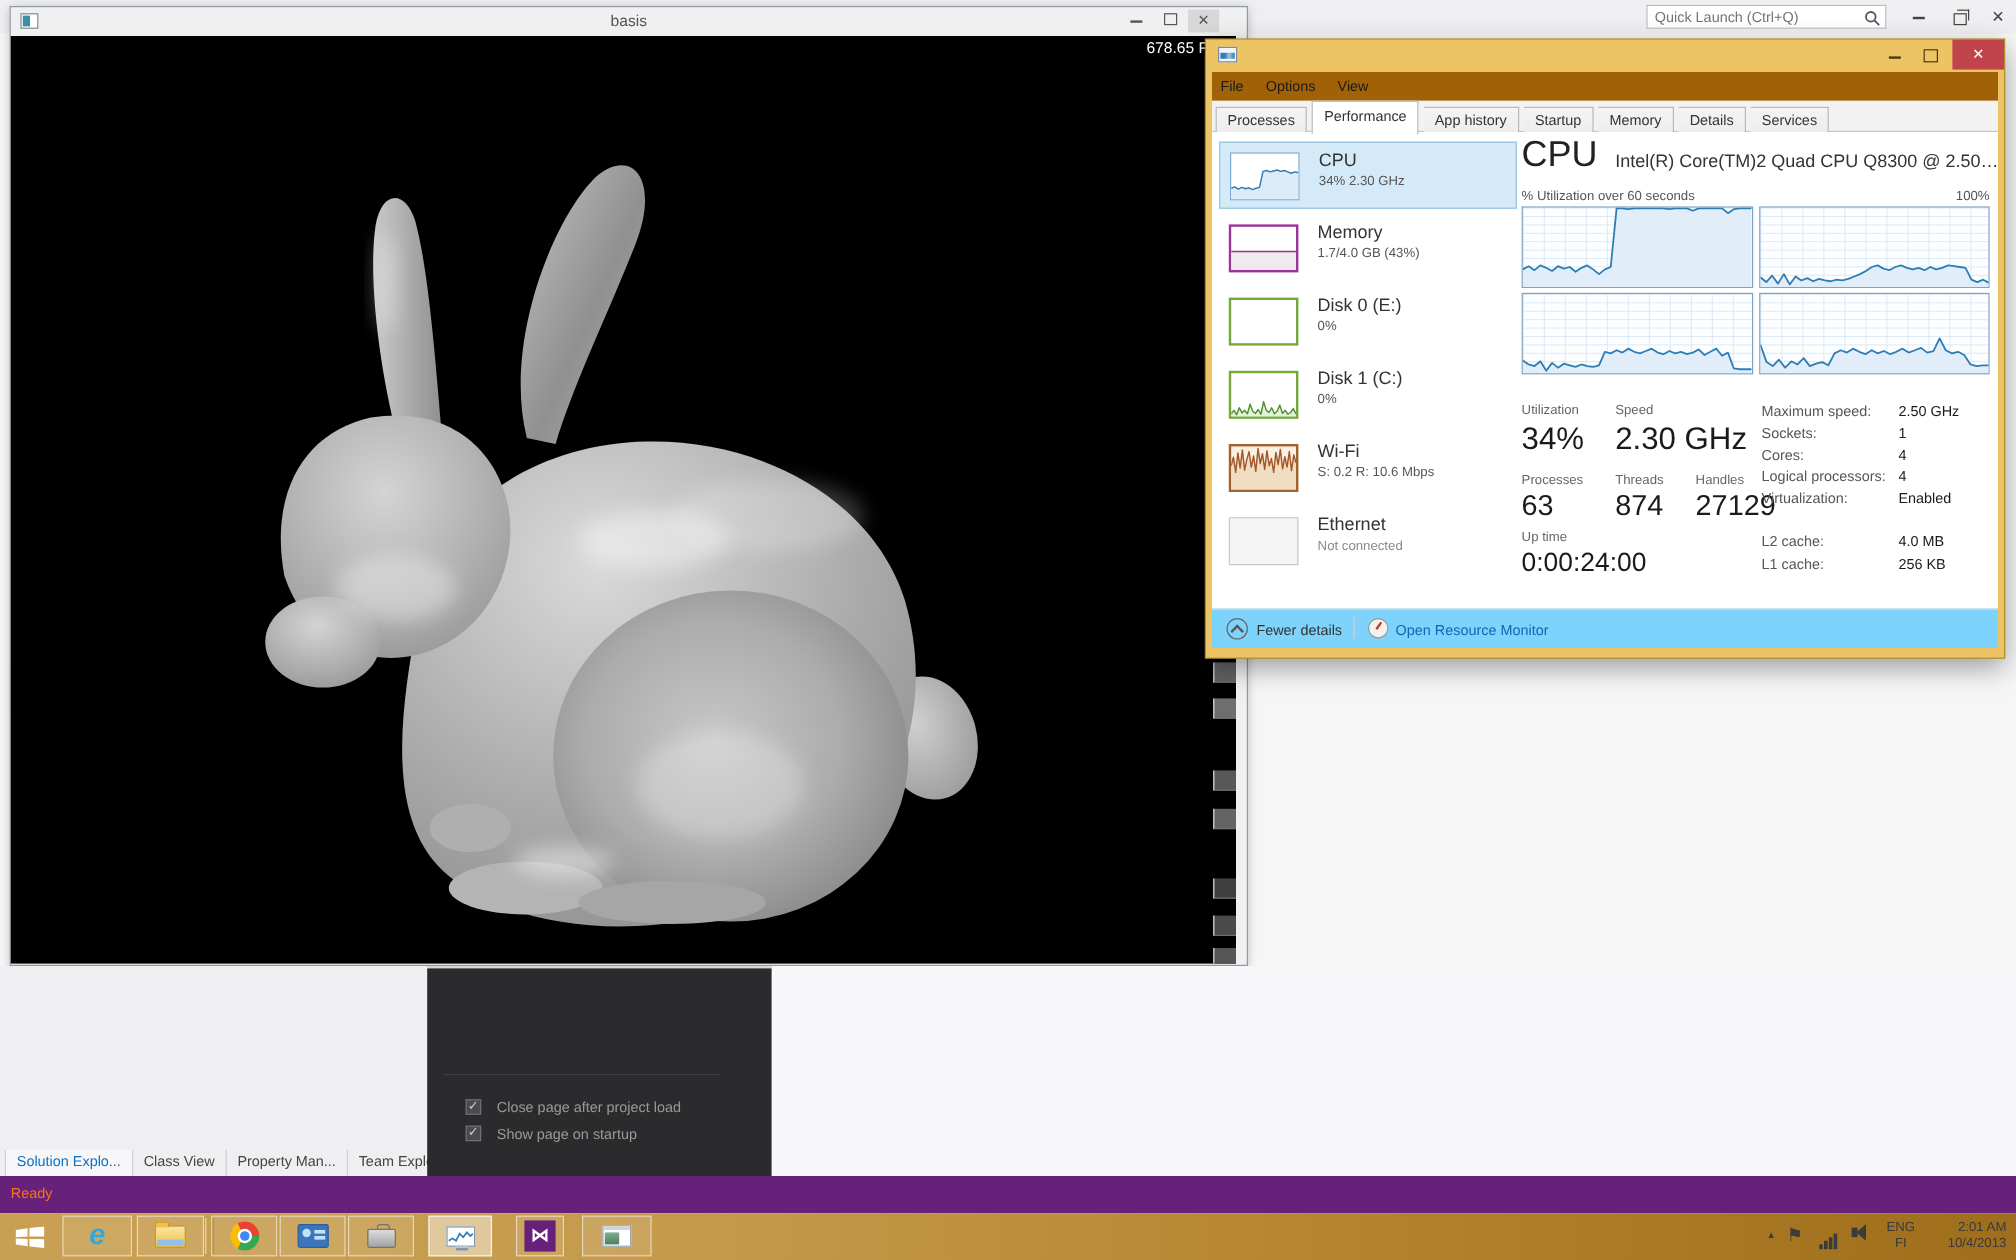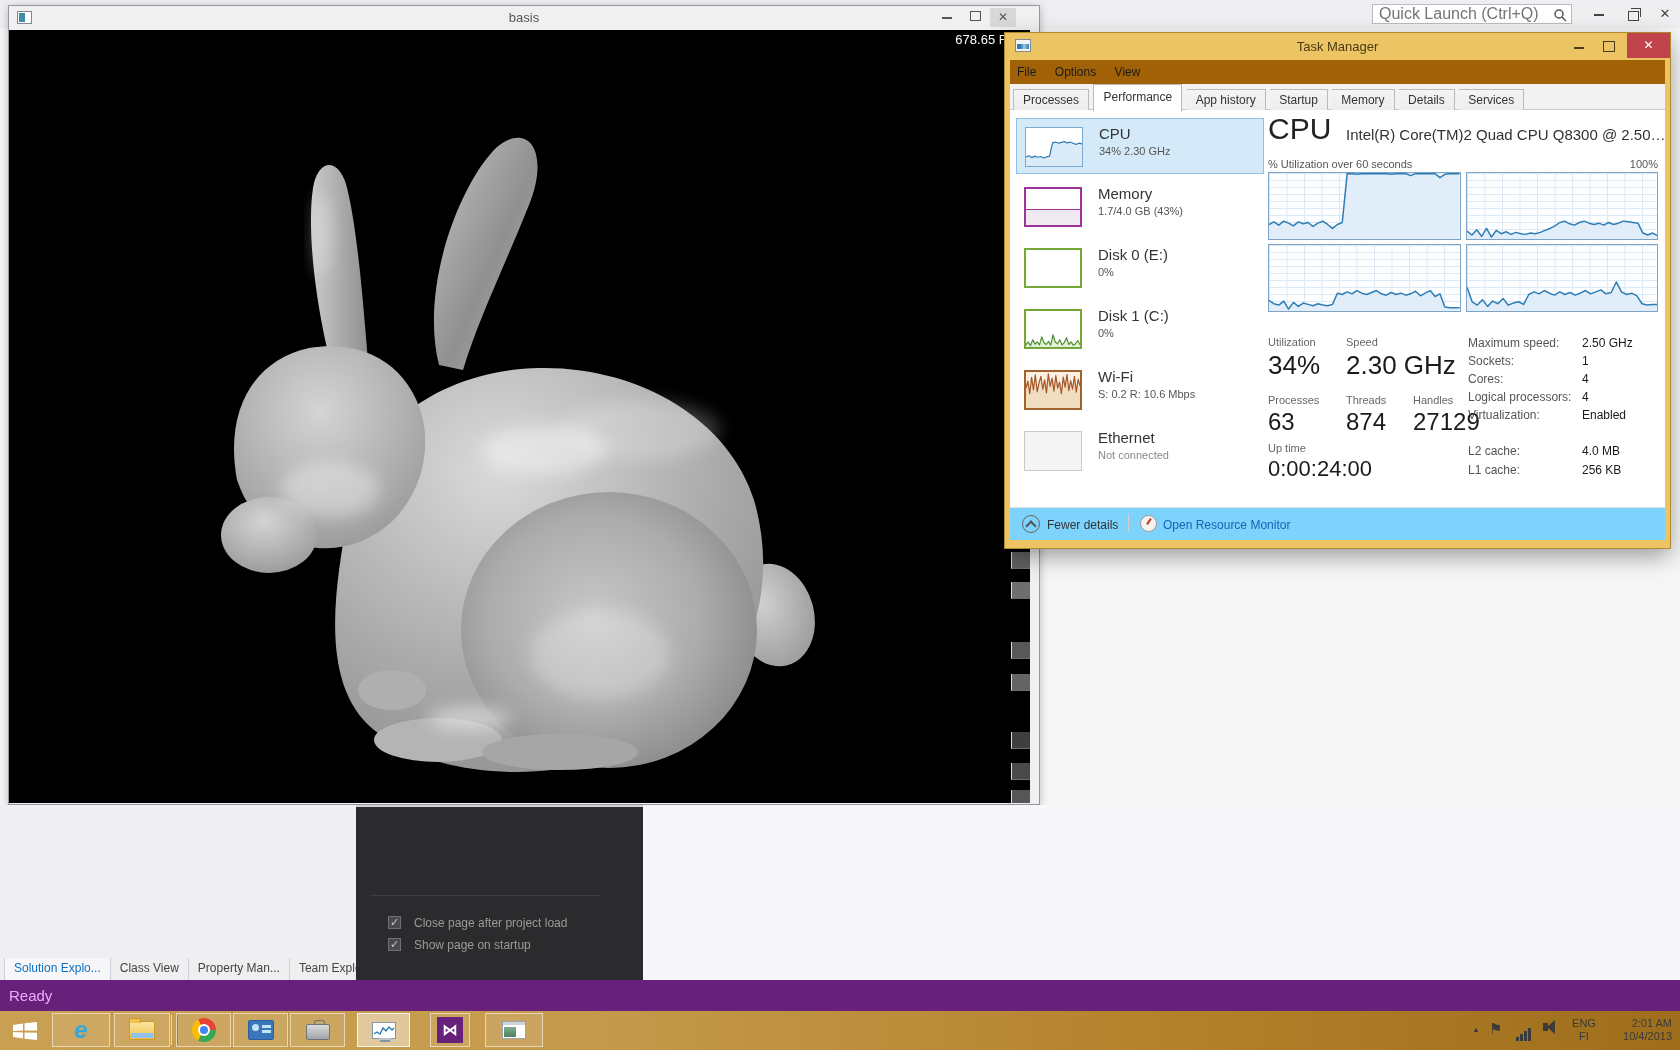--- a/index.html
+++ b/index.html
@@ -3,21 +3,21 @@
 <meta charset="utf-8">
 <style>
   html,body{margin:0;padding:0;}
   body{width:1680px;height:1050px;position:relative;overflow:hidden;background:#F6F6F7;
        font-family:"Liberation Sans",sans-serif;-webkit-font-smoothing:antialiased;}
   .abs{position:absolute;}
 
   
   .vs-topbar{left:0;top:0;width:1680px;height:28px;background:#EFEFF2;}
   .quick-launch{left:1372px;top:4px;width:200px;height:20px;background:#fff;border:1px solid #B9BCC7;box-sizing:border-box;}
-  .quick-launch input{border:0;outline:0;width:170px;height:18px;font-size:16px;color:#701a75;padding:0 0 0 6px;background:transparent;font-family:"Liberation Sans",sans-serif;}
+  .quick-launch input{border:0;outline:0;width:170px;height:18px;font-size:12px;color:#701a75;padding:0 0 0 6px;background:transparent;font-family:"Liberation Sans",sans-serif;}
   .ql-mag{position:absolute;right:4px;top:3px;width:14px;height:14px;}
   .vs-btn{top:4px;width:26px;height:20px;text-align:center;line-height:20px;font-size:13px;color:#444;cursor:default;}
   .vs-restore{display:inline-block;width:9px;height:8px;border:1px solid #444;position:relative;top:3px;background:#EFEFF2;}
   .vs-restore:before{content:"";position:absolute;left:2px;top:-4px;width:9px;height:8px;border:1px solid #444;border-bottom:0;border-left:0;}
   .vs-min-bar{display:inline-block;width:10px;height:2px;background:#444;position:relative;top:-2px;}
 
   
   .basis{left:8px;top:5px;width:1032px;height:800px;background:#F0F0F0;border:1px solid #8E9BA5;box-sizing:border-box;box-shadow:0 2px 8px rgba(0,0,0,.25);}
   .basis-titlebar{position:absolute;left:0;top:0;right:0;height:24px;}
   .basis-title{position:absolute;left:0;right:0;top:4px;text-align:center;font-size:13px;color:#555;}
@@ -35,21 +35,21 @@
   .sx-tab.active{color:#0E70C0;background:#F7F7F9;border-left:1px solid #CCCEDB;}
   .dark-panel{left:356px;top:807px;width:287px;height:173px;background:#2B2B2E;}
   .dark-divider{position:absolute;left:14px;top:88px;width:230px;height:1px;background:#3E3E42;}
   .chk-row{position:absolute;left:32px;height:16px;}
   .chk-box{position:absolute;left:0;top:1px;width:13px;height:13px;background:#4A4A4F;border:1px solid #6E6E73;box-sizing:border-box;color:#C8C8C8;font-size:11px;line-height:11px;text-align:center;}
   .chk-label{position:absolute;left:26px;top:1px;font-size:12px;color:#9A9A9A;white-space:nowrap;}
   .panel-right{left:643px;top:805px;width:1037px;height:175px;background:#F7F7F9;}
 
   
   .statusbar{left:0;top:980px;width:1680px;height:31px;background:#68217A;}
-  .statusbar span{position:absolute;left:9px;top:7px;color:#f0abfc;font-size:15px;}
+  .statusbar span{position:absolute;left:9px;top:7px;color:#f97316;font-size:12px;}
 
   
   .taskbar{left:0;top:1011px;width:1680px;height:39px;background:linear-gradient(90deg,#C9A053 0%,#C59A4C 35%,#B3812B 70%,#9E6E1C 100%);}
   .start-btn{position:absolute;left:0;top:0;width:49px;height:39px;display:flex;align-items:center;justify-content:center;}
   .tb-btn{position:absolute;top:2px;height:34px;border:1px solid rgba(255,255,255,.55);background:rgba(255,255,255,.10);box-sizing:border-box;display:flex;align-items:center;justify-content:center;}
   .tb-btn.active{background:rgba(255,255,255,.45);border-color:rgba(255,255,255,.8);}
   .tb-grip{position:absolute;top:4px;width:5px;height:30px;border-left:1px solid rgba(255,255,255,.6);border-right:1px solid rgba(120,85,20,.6);}
   .tray{position:absolute;top:0;height:39px;color:#3B3B3B;}
   .tray-text{font-size:11px;color:#3A3A3A;line-height:13px;text-align:center;}
   .sigbars i{display:inline-block;width:3px;background:#3B3B3B;margin-right:1px;vertical-align:bottom;}
@@ -306,21 +306,20 @@
   </div>
   <div class="tray tray-text" style="left:1606px;width:66px;padding-top:6px;text-align:right;">
     <div>2:01 AM</div>
     <div>10/4/2013</div>
   </div>
 </div>
 
 <div class="abs tm">
   <div class="tm-titlebar">
     <span class="tm-app-icon"></span>
-    <div class="tm-title">Task Manager</div>
     <div class="tm-winbtn" style="left:560px;width:28px;"><span class="tm-min-bar"></span></div>
     <div class="tm-winbtn" style="left:590px;width:28px;"><span class="tm-max-box"></span></div>
     <div class="tm-winbtn tm-close" style="left:622px;width:43px;"><span>✕</span></div>
   </div>
   <div class="tm-body">
     <div class="tm-menubar">
       <span class="tm-menu-item">File</span>
       <span class="tm-menu-item">Options</span>
       <span class="tm-menu-item">View</span>
     </div>

